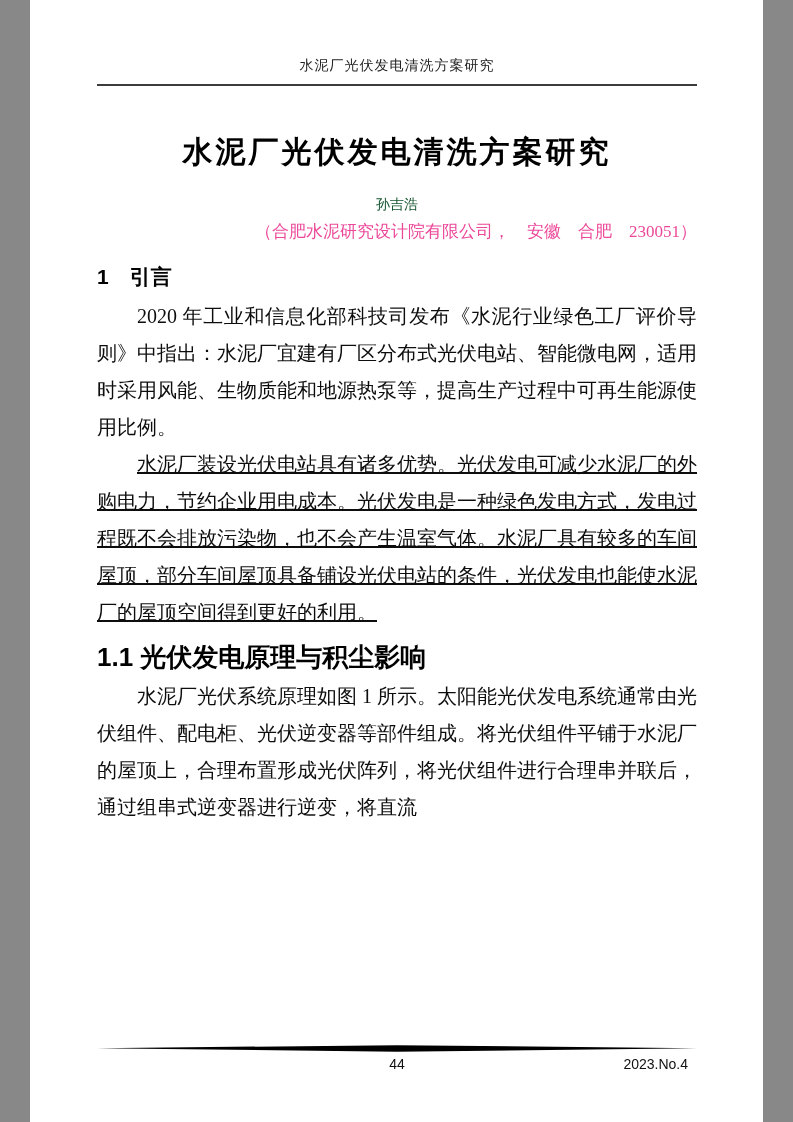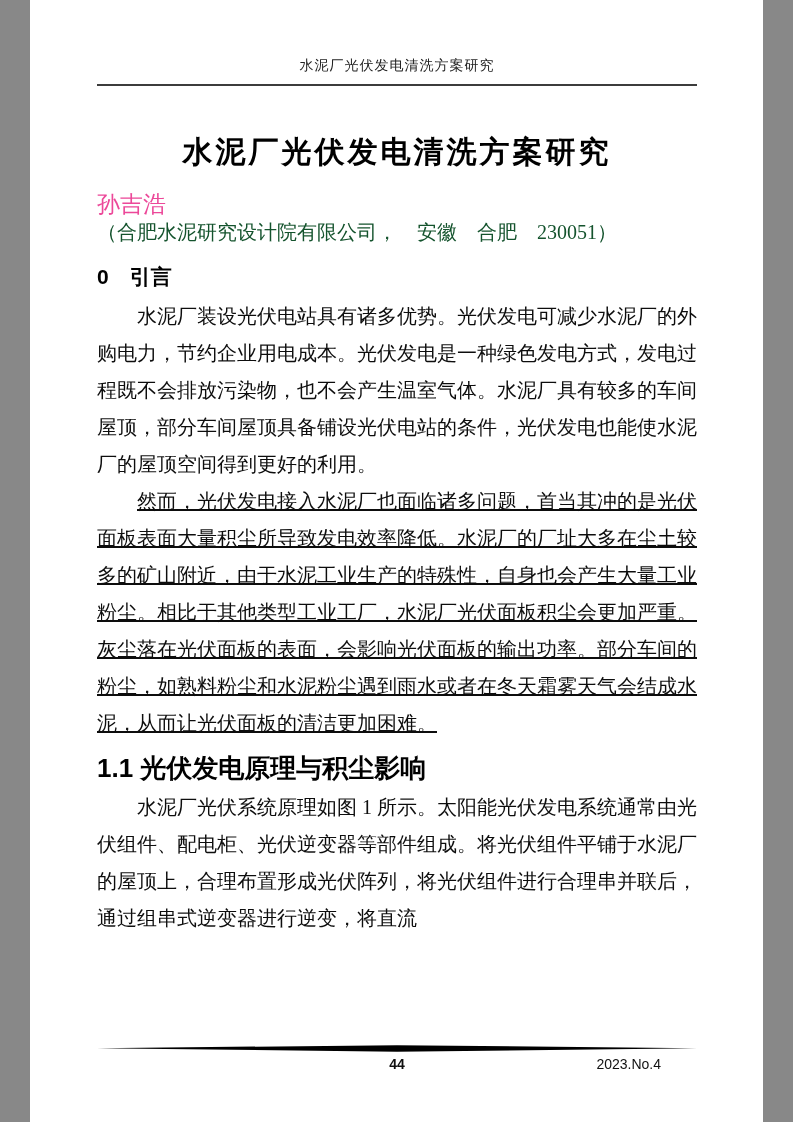--- a/index.html
+++ b/index.html
@@ -36,30 +36,31 @@
     margin-top:44px;
     text-align:center;
     font-size:30px;
     line-height:44px;
     font-weight:bold;
     letter-spacing:3px;
     color:#000;
   }
   .author-line{
     margin-top:20px;
-    font-size:23px;
+    text-align:center;
+    font-size:14px;
     line-height:22px;
-    color:#ec4899;
+    color:#14532d;
   }
   .affiliation-line{
     margin-top:5px;
-    text-align:left;
-    font-size:20px;
+    text-align:right;
+    font-size:17px;
     line-height:22px;
-    color:#14532d;
+    color:#ec4899;
   }
   
   .h-level1{
     font-family:"Liberation Sans","DejaVu Sans",sans-serif;
     font-weight:bold;
     font-size:21px;
     line-height:27px;
     margin:20px 0 8px 0;
     color:#000;
   }
@@ -89,48 +90,48 @@
   }
   .footer-rule{display:block;width:100%;height:7px;}
   .footer-row{
     position:relative;
     margin-top:3px;
     font-family:"Liberation Sans","DejaVu Sans",sans-serif;
     font-size:14px;
     line-height:18px;
     color:#111;
   }
-  .page-number{text-align:center;font-weight:bold;}
+  .page-number{text-align:center;}
   .issue-label{
     position:absolute;
-    right:36px;top:0;
+    right:9px;top:0;
   }
 </style>
 </head>
 <body>
 
 <div class="page">
   <div class="content">
 
     <div class="running-header">水泥厂光伏发电清洗方案研究</div>
 
     <div class="header-rule"></div>
 
     <div class="article-title">水泥厂光伏发电清洗方案研究</div>
 
     <div class="author-line">孙吉浩</div>
 
     <div class="affiliation-line">（合肥水泥研究设计院有限公司，　安徽　合肥　230051）</div>
 
-    <div class="h-level1">0　引言</div>
+    <div class="h-level1">1　引言</div>
 
+    <p class="para">2020 年工业和信息化部科技司发布《水泥行业绿色工厂评价导则》中指出：水泥厂宜建有厂区分布式光伏电站、智能微电网，适用时采用风能、生物质能和地源热泵等，提高生产过程中可再生能源使用比例。</p>
 
     <p class="para">水泥厂装设光伏电站具有诸多优势。光伏发电可减少水泥厂的外购电力，节约企业用电成本。光伏发电是一种绿色发电方式，发电过程既不会排放污染物，也不会产生温室气体。水泥厂具有较多的车间屋顶，部分车间屋顶具备铺设光伏电站的条件，光伏发电也能使水泥厂的屋顶空间得到更好的利用。</p>
 
-    <p class="para">然而，光伏发电接入水泥厂也面临诸多问题，首当其冲的是光伏面板表面大量积尘所导致发电效率降低。水泥厂的厂址大多在尘土较多的矿山附近，由于水泥工业生产的特殊性，自身也会产生大量工业粉尘。相比于其他类型工业工厂，水泥厂光伏面板积尘会更加严重。灰尘落在光伏面板的表面，会影响光伏面板的输出功率。部分车间的粉尘，如熟料粉尘和水泥粉尘遇到雨水或者在冬天霜雾天气会结成水泥，从而让光伏面板的清洁更加困难。</p>
 
 
 
     <div class="h-level2">1.1 光伏发电原理与积尘影响</div>
 
     <p class="para">水泥厂光伏系统原理如图 1 所示。太阳能光伏发电系统通常由光伏组件、配电柜、光伏逆变器等部件组成。将光伏组件平铺于水泥厂的屋顶上，合理布置形成光伏阵列，将光伏组件进行合理串并联后，通过组串式逆变器进行逆变，将直流</p>
 
   </div>
 
   <div class="footer">

